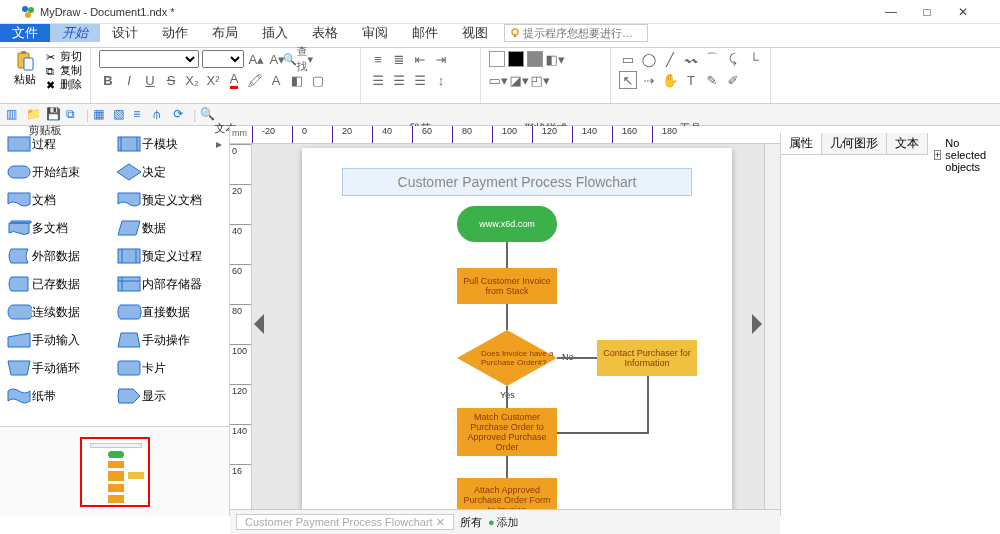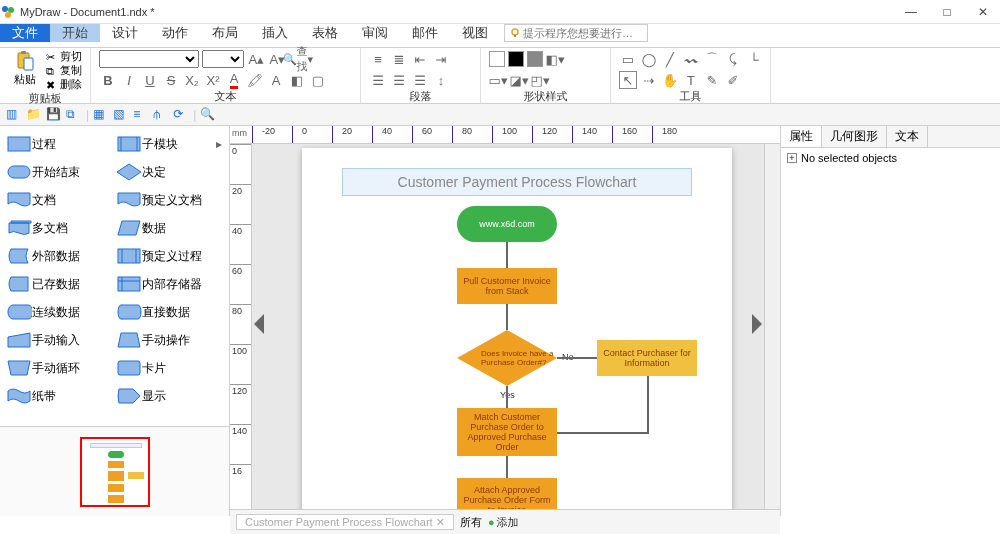--- a/index.html
+++ b/index.html
@@ -1,38 +1,38 @@
 <!DOCTYPE html>
 <html><head>
 <meta charset="utf-8">
 <style>
 * { margin: 0; padding: 0; box-sizing: border-box; font-family: "Microsoft YaHei", Arial, sans-serif; }
 body { width: 1000px; height: 534px; overflow: hidden; background: #fff; font-size: 12px; }
 
 
-.titlebar { height: 24px; background: #fff; display: flex; align-items: center; padding: 0 0; border-bottom: 1px solid #e0e0e0; }
+.titlebar { height: 24px; background: #fff; display: flex; align-items: center; padding: 0 20px; border-bottom: 1px solid #e0e0e0; }
 .titlebar .app-icon { width: 16px; height: 16px; margin-right: 4px; display: inline-flex; }
 .titlebar .title { font-size: 11px; color: #333; }
 .titlebar .win-controls { margin-left: auto; display: flex; gap: 18px; padding-right: 8px; }
 .titlebar .win-btn { width: 18px; height: 18px; display: flex; align-items: center; justify-content: center; color: #444; }
 
 
 .ribbon-tabs { height: 24px; display: flex; align-items: flex-start; background: #fff; border-bottom: 1px solid #d0d0d0; }
 .ribbon-tab { padding: 0 12px; display: flex; align-items: center; font-size: 13px; color: #333; cursor: pointer; }
 .ribbon-tab.file { background: #1e6fd9; color: #fff; font-weight: 500; }
-.ribbon-tab.active { background: #b0cff0; color: #404040; }
+.ribbon-tab.active { background: #b0cff0; color: #1d4ed8; font-style: italic; }
 .help-search { margin-left: 4px; display: flex; align-items: center; border: 1px solid #ccc; height: 18px; padding: 0 4px; }
 .help-search .icon { width: 12px; height: 12px; margin-right: 2px; }
 .help-search input { border: none; outline: none; font-size: 11px; width: 120px; }
 
 
 .ribbon { height: 56px; background: #fff; border-bottom: 1px solid #d0d0d0; display: flex; }
 .ribbon-group { display: flex; flex-direction: column; border-right: 1px solid #e0e0e0; padding: 2px 8px 0 8px; }
 .ribbon-group-body { display: flex; flex: 1; align-items: flex-start; gap: 4px; }
-.ribbon-group-label { font-size: 11px; color: #333; text-align: center; padding-bottom: 2px; }
+.ribbon-group-label { font-size: 11px; color: #333; text-align: center; padding-bottom: 2px; margin-top: 32px; }
 .big-btn { display: flex; flex-direction: column; align-items: center; justify-content: center; width: 34px; cursor: pointer; font-size: 11px; }
 .big-btn .icon { width: 22px; height: 22px; }
 .mini-btns { display: flex; flex-direction: column; gap: 1px; font-size: 11px; }
 .mini-btn { display: flex; align-items: center; gap: 2px; cursor: pointer; height: 13px; }
 .mini-btn .icon { width: 12px; height: 12px; }
 .toolbar-row { display: flex; gap: 3px; align-items: center; }
 .tool-icon { width: 18px; height: 18px; border: 1px solid transparent; display: flex; align-items: center; justify-content: center; color: #666; font-size: 13px; cursor: pointer; }
 .color-swatch { width: 16px; height: 16px; border: 1px solid #999; }
 
 
@@ -65,21 +65,21 @@
 .page { position: absolute; left: 50px; top: 4px; width: 430px; height: 700px; background: #fff; box-shadow: 0 2px 6px rgba(0,0,0,0.3); }
 .page-title-box { position: absolute; left: 40px; top: 20px; width: 350px; height: 28px; border: 1px solid #b0cff0; background: #eaf2fb; display: flex; align-items: center; justify-content: center; font-size: 14px; color: #888; }
 .fc-shape { position: absolute; display: flex; align-items: center; justify-content: center; text-align: center; font-size: 9px; padding: 4px; }
 .fc-start { background: #3cb049; color: #fff; border-radius: 18px; }
 .fc-process { background: #f0a020; color: #8a3a00; }
 .fc-decision-inner { position: absolute; inset: 0; display: flex; align-items: center; justify-content: center; padding: 10px; font-size: 8px; }
 .fc-line { position: absolute; background: #666; }
 .fc-label { position: absolute; font-size: 9px; color: #333; }
 
 
-.right-panel { width: 220px; border-left: 1px solid #d0d0d0; display: flex; flex-direction: column; }
+.right-panel { width: 220px; border-left: 1px solid #d0d0d0; display: flex; flex-direction: row; margin-top: 7px; }
 .right-tabs { display: flex; height: 22px; border-bottom: 1px solid #ccc; background: #f5f5f5; }
 .right-tab { padding: 0 8px; display: flex; align-items: center; font-size: 12px; border-right: 1px solid #ccc; cursor: pointer; }
 .right-tab.active { background: #fff; }
 .right-body { flex: 1; padding: 4px 6px; font-size: 11px; }
 .right-body .node { display: flex; align-items: center; gap: 4px; }
 .expander { width: 10px; height: 10px; border: 1px solid #888; display: flex; align-items: center; justify-content: center; font-size: 9px; line-height: 1; }
 
 
 .doctabs { position: absolute; bottom: 0; left: 230px; right: 220px; height: 18px; background: #f5f5f5; border-top: 1px solid #ccc; display: flex; align-items: center; gap: 6px; padding: 12px 6px; font-size: 11px; }
 .doctab { padding: 0 8px; border: 1px solid #ccc; background: #fff; height: 16px; display: flex; align-items: center; }

